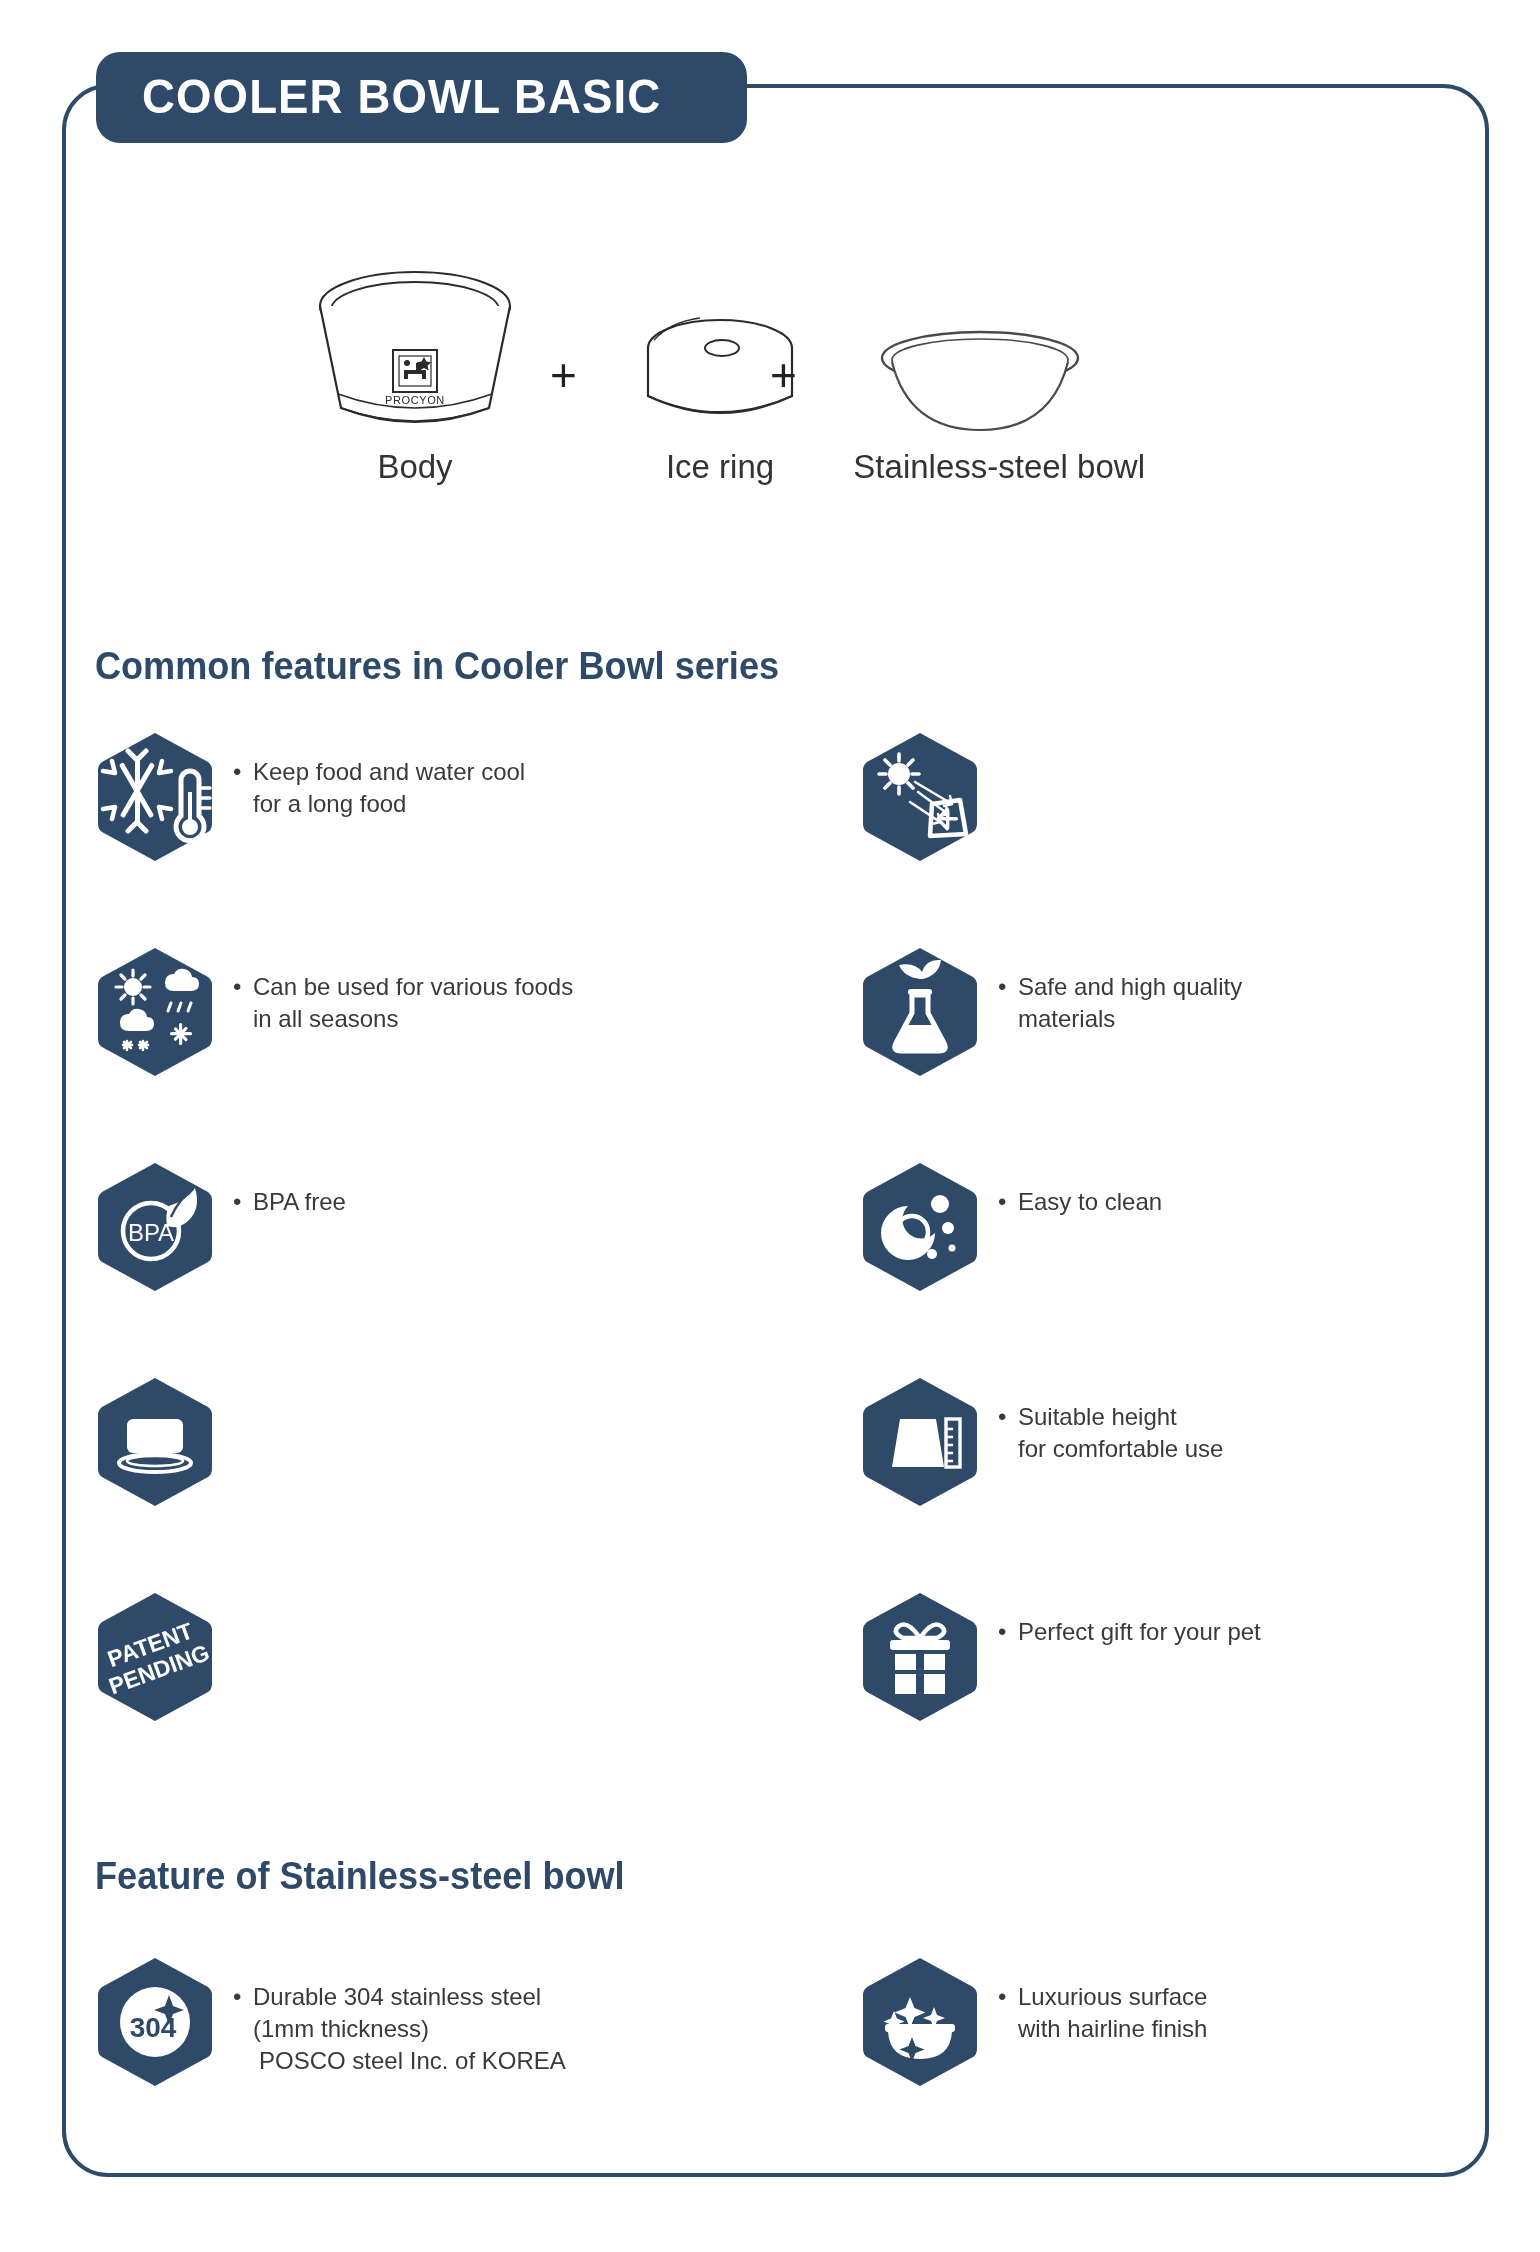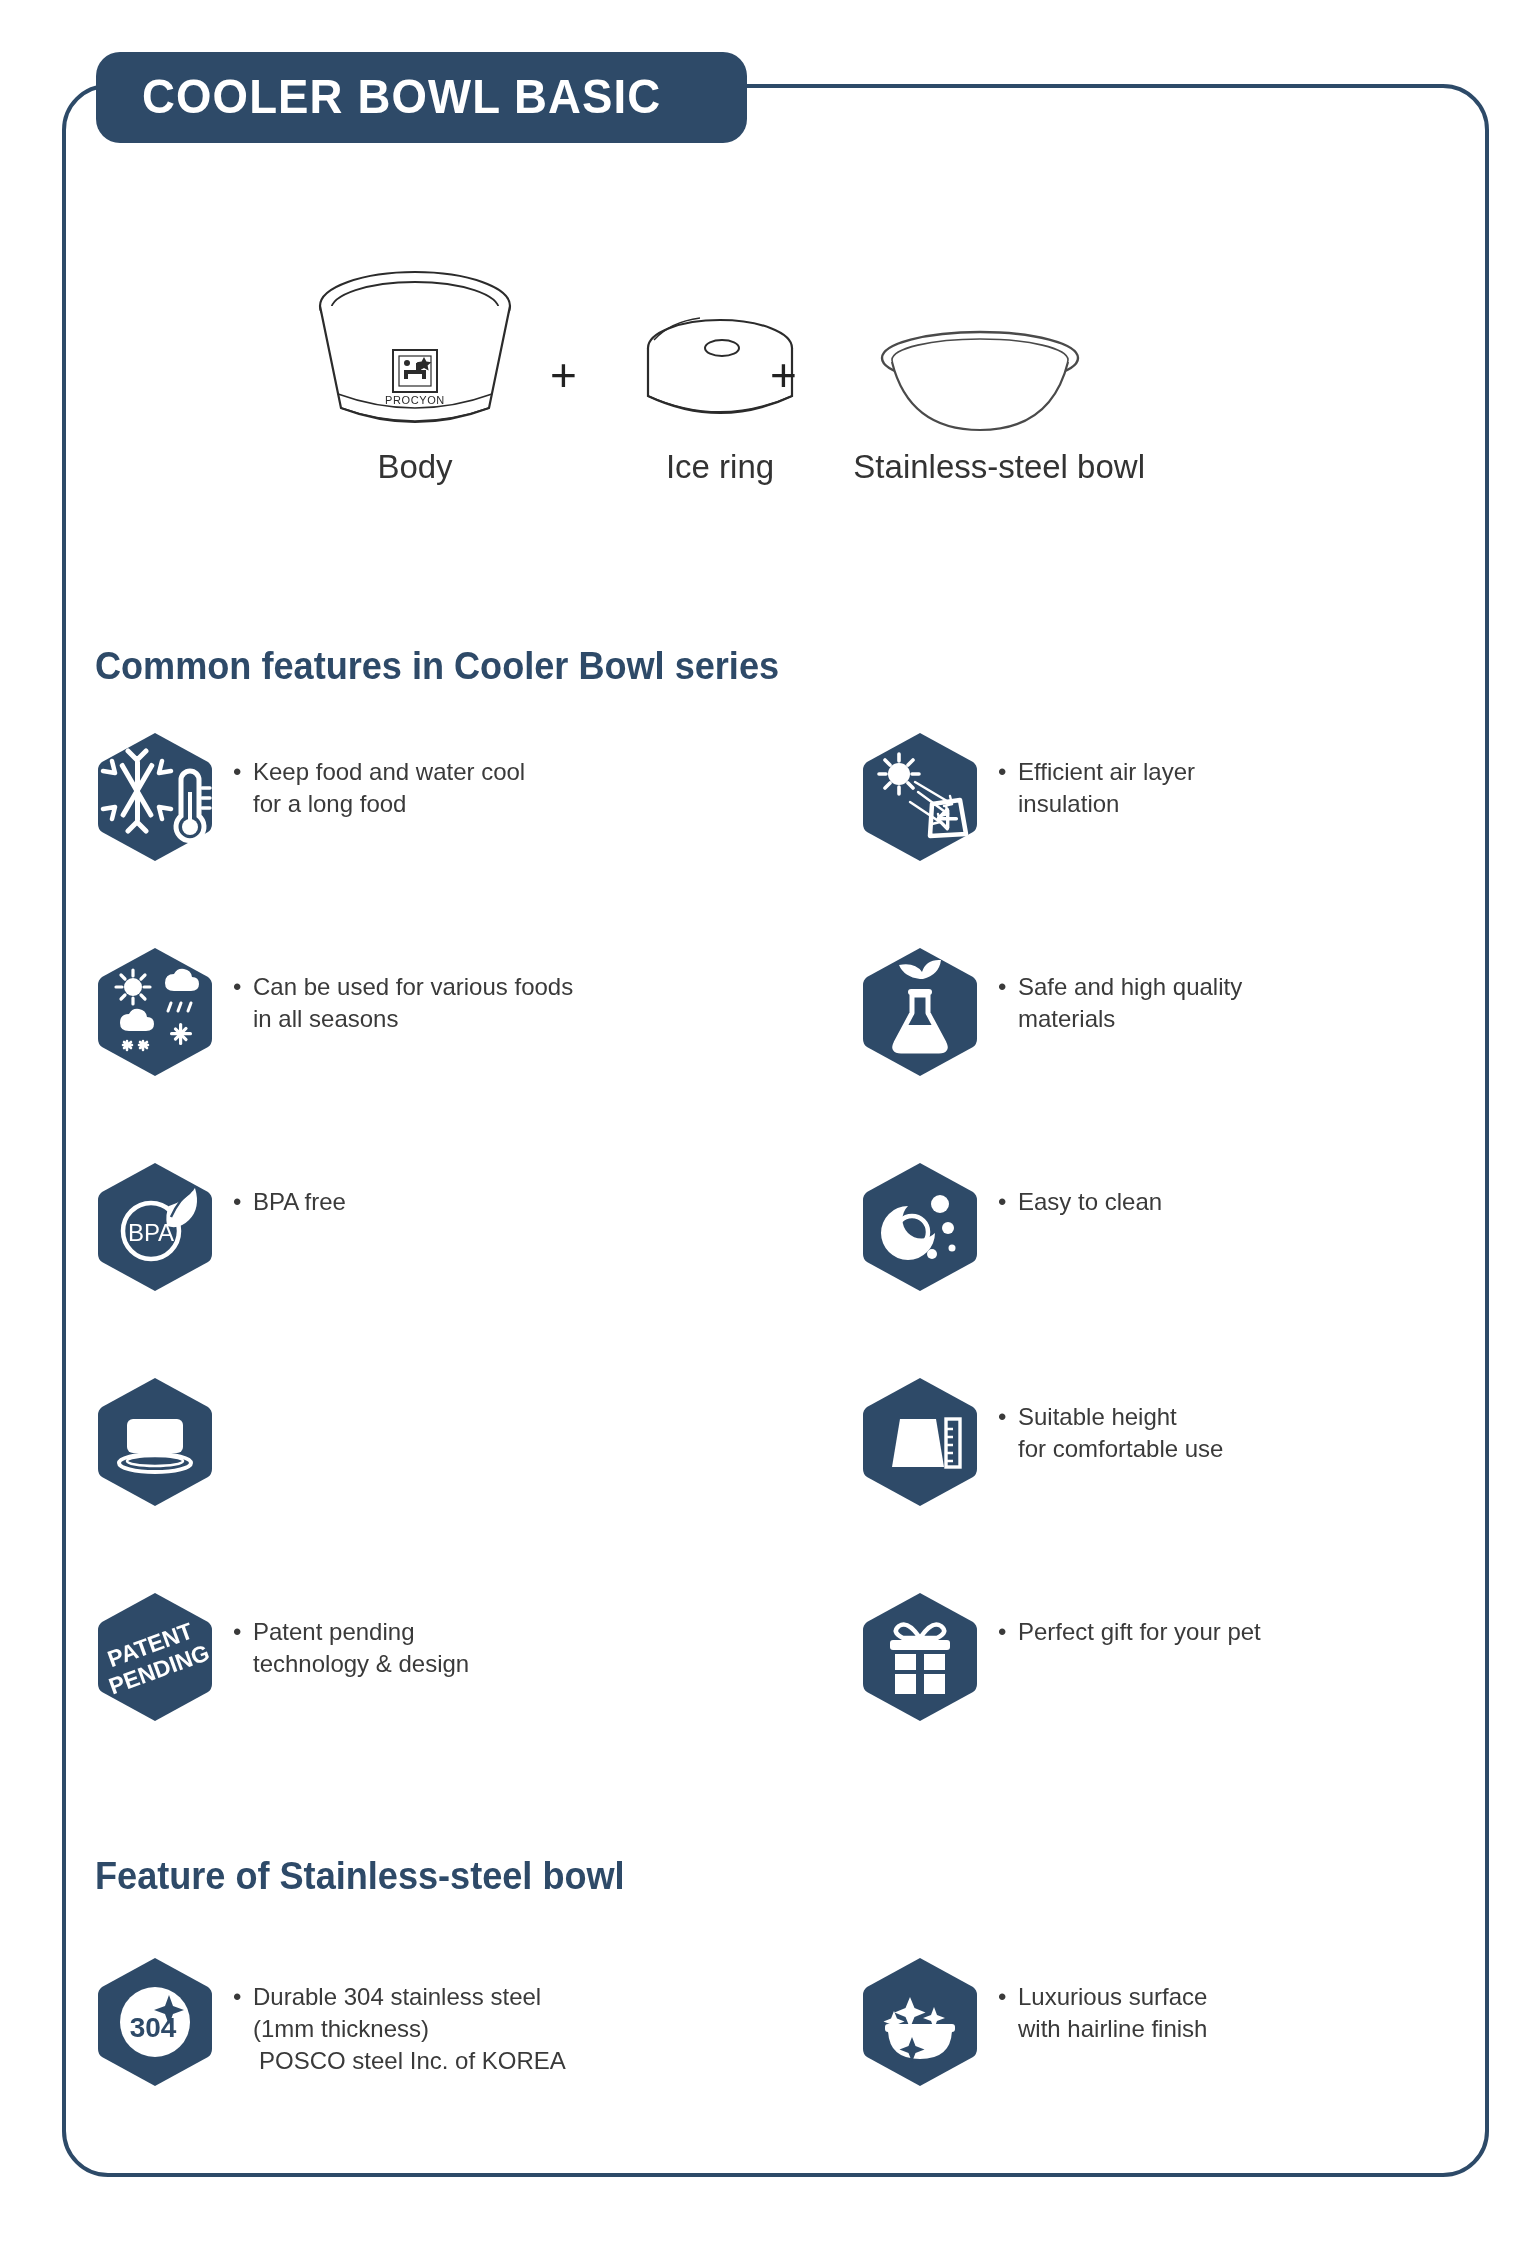--- a/index.html
+++ b/index.html
@@ -235,24 +235,20 @@
       </g>
       <path d="M72 74 L100 70 L106 104 L70 106 Z" fill="none" stroke="#ffffff" stroke-width="4.5" stroke-linejoin="round"></path>
       <g fill="#ffffff">
         <rect x="86" y="79" width="3.4" height="20" rx="1.6"></rect>
         <rect x="78" y="87" width="20" height="3.4" rx="1.6"></rect>
         <rect x="79" y="81" width="3.4" height="16" rx="1.6" transform="rotate(45 88 89)"></rect>
         <rect x="79" y="81" width="3.4" height="16" rx="1.6" transform="rotate(-45 88 89)"></rect>
       </g>
     </svg>
   </div>
-  <div class="feature-text">
-    <span class="bullet">•</span><span>Efficient air layer</span>
-    <span class="ln2">insulation</span>
-  </div>
 </div>
 
 <div class="feature" style="left:95px; top:945px;">
   <div class="hex">
     <svg width="120" height="134" viewBox="0 0 120 134">
       <path d="M60 3 L113 32 Q117 35 117 40 L117 94 Q117 99 113 102 L60 131 L7 102 Q3 99 3 94 L3 40 Q3 35 7 32 Z" fill="#2e4a68"></path>
       <circle cx="38" cy="42" r="9" fill="#ffffff"></circle>
       <g stroke="#ffffff" stroke-width="3.2" stroke-linecap="round">
         <path d="M38 25 v6 M38 53 v6 M21 42 h6 M49 42 h6 M26 30 l4 4 M46 50 l4 4 M50 30 l-4 4 M30 50 l-4 4"></path>
       </g>
@@ -357,24 +353,20 @@
 
 <div class="feature" style="left:95px; top:1590px;">
   <div class="hex">
     <svg width="120" height="134" viewBox="0 0 120 134">
       <path d="M60 3 L113 32 Q117 35 117 40 L117 94 Q117 99 113 102 L60 131 L7 102 Q3 99 3 94 L3 40 Q3 35 7 32 Z" fill="#2e4a68"></path>
       <g transform="rotate(-20 60 68)">
         <text x="60" y="62" text-anchor="middle" font-family="'Liberation Sans', sans-serif" font-size="23" font-weight="bold" fill="#ffffff">PATENT</text>
         <text x="60" y="88" text-anchor="middle" font-family="'Liberation Sans', sans-serif" font-size="23" font-weight="bold" fill="#ffffff">PENDING</text>
       </g>
     </svg>
-  </div>
-  <div class="feature-text">
-    <span class="bullet">•</span><span>Patent pending</span>
-    <span class="ln2">technology &amp; design</span>
   </div>
 </div>
 
 <div class="feature" style="left:860px; top:1590px;">
   <div class="hex">
     <svg width="120" height="134" viewBox="0 0 120 134">
       <path d="M60 3 L113 32 Q117 35 117 40 L117 94 Q117 99 113 102 L60 131 L7 102 Q3 99 3 94 L3 40 Q3 35 7 32 Z" fill="#2e4a68"></path>
       <path d="M60 48 q-12 -18 -21 -12 q-8 6 4 12 z" fill="none" stroke="#ffffff" stroke-width="4.5" stroke-linejoin="round"></path>
       <path d="M60 48 q12 -18 21 -12 q8 6 -4 12 z" fill="none" stroke="#ffffff" stroke-width="4.5" stroke-linejoin="round"></path>
       <rect x="30" y="50" width="60" height="10" rx="3" fill="#ffffff"></rect>

